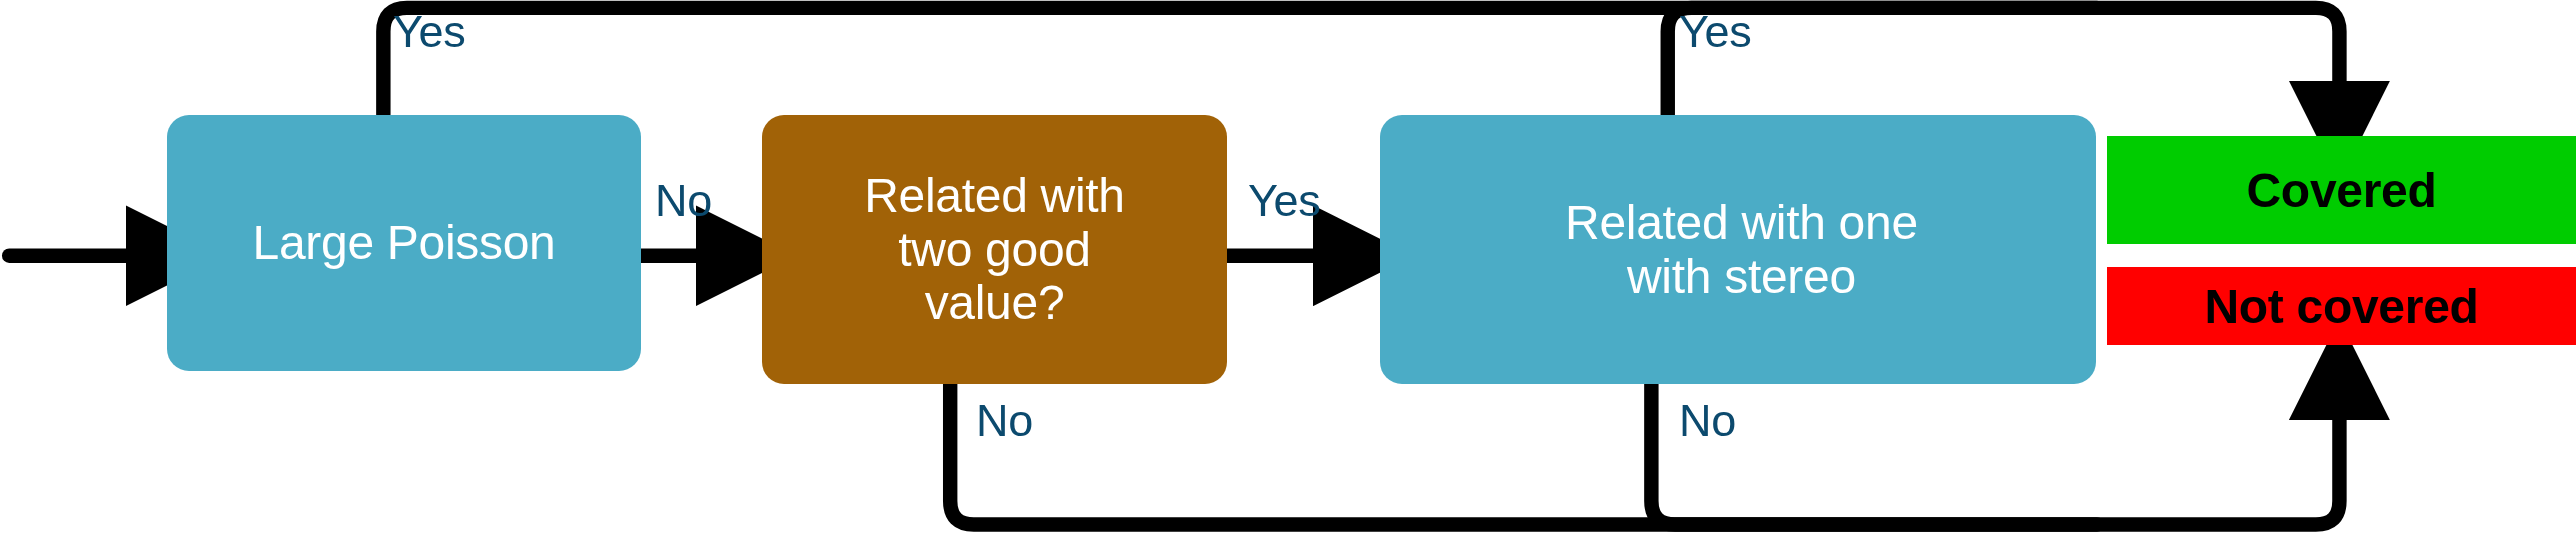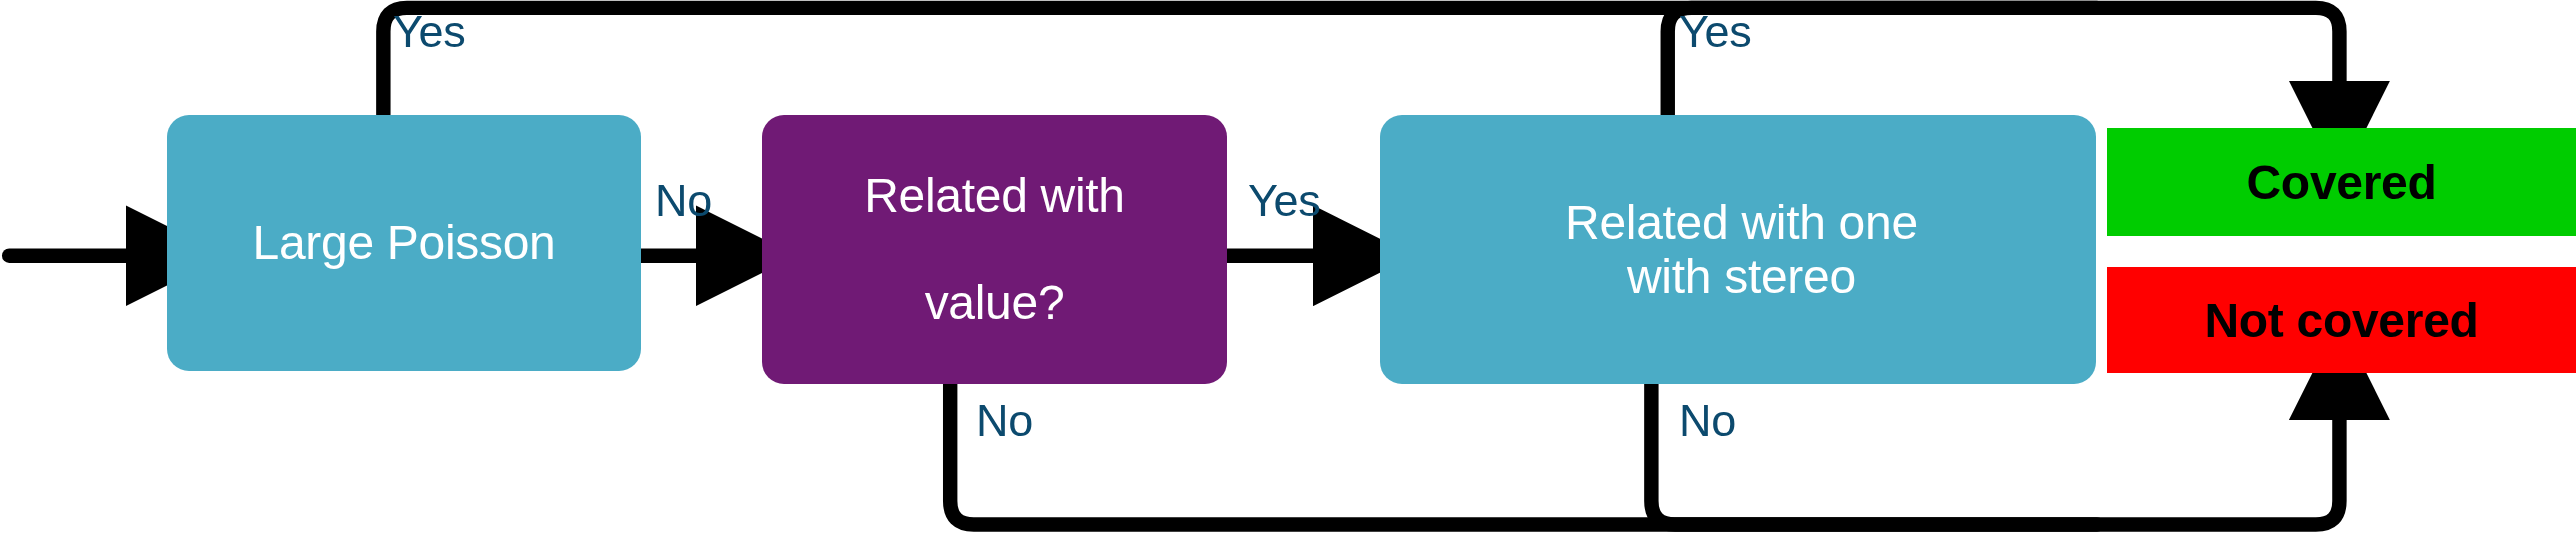--- a/index.html
+++ b/index.html
@@ -63,24 +63,24 @@
     justify-content: center;
     text-align: center;
     color: #000000;
     font-weight: bold;
     font-size: 48px;
     letter-spacing: -0.3px;
     border-radius: 0;
     z-index: 3;
   }
   #node-covered {
-    left: 2107px; top: 128px; width: 469px; height: 108px;
+    left: 2107px; top: 136px; width: 469px; height: 108px;
   }
   #node-not-covered {
-    left: 2107px; top: 267px; width: 469px; height: 106px;
+    left: 2107px; top: 267px; width: 469px; height: 78px;
   }
   
   .edge-label {
     position: absolute;
     color: #0c4a6e;
     font-size: 45px;
     line-height: 1;
     white-space: nowrap;
     z-index: 4;
     letter-spacing: -0.3px;
@@ -140,24 +140,24 @@
       <path d="M2520,585 L2520,764 Q2520,800 2556,800 L3200,800" stroke="#000000" stroke-width="22" fill="none" stroke-linecap="round" stroke-linejoin="round"></path>
     </g>
   </svg>
 
   <div class="node" id="node-poisson" style="background:#4BACC6;">
     <span>
       <span>Large Poisson</span><br>
     </span>
   </div>
 
-  <div class="node" id="node-two-views" style="background:#701a75;">
+  <div class="node" id="node-two-views" style="background:#a16207;">
     <span>
       <span>Related with</span><br>
-      <br>
+      <span>two good</span><br>
       <span>value?</span>
     </span>
   </div>
 
   <div class="node" id="node-stereo" style="background:#4BACC6;">
     <span>
       <span>Related with  one</span><br>
       <span>with stereo</span><br>
     </span>
   </div>

